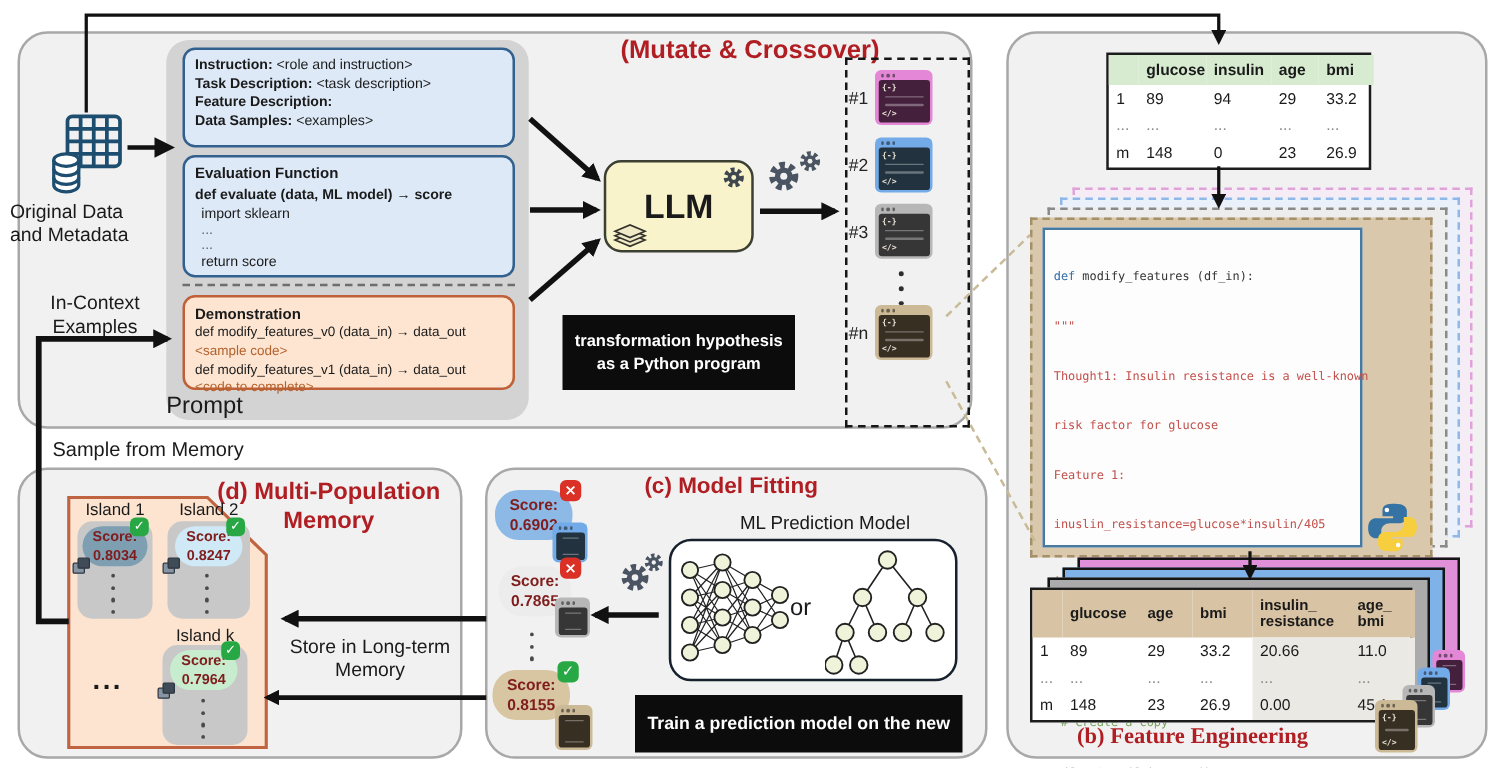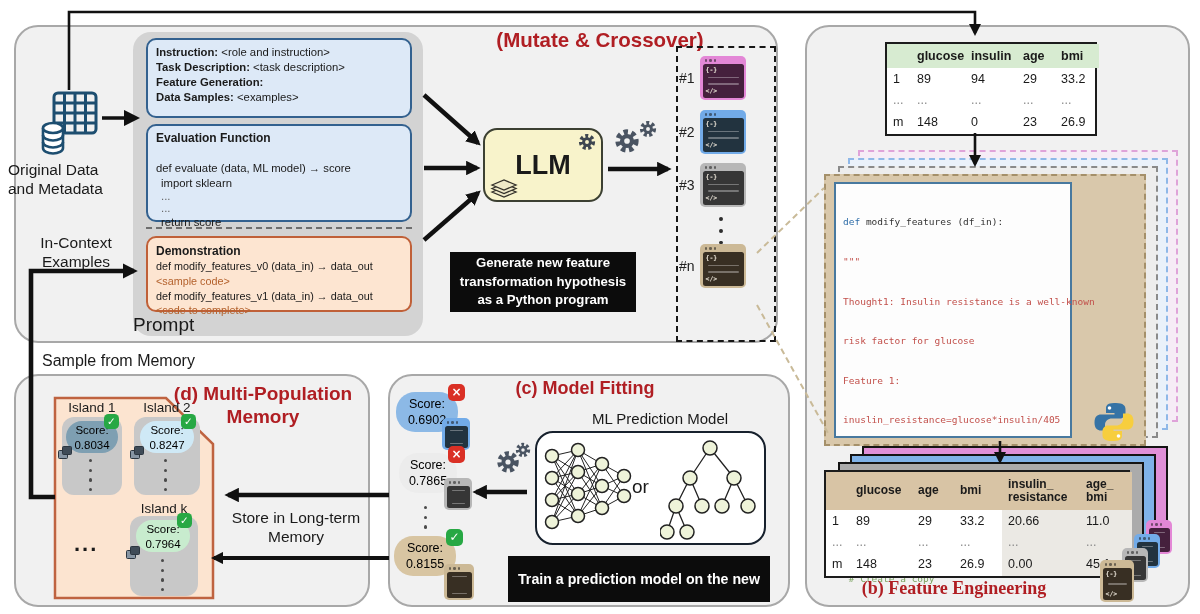--- a/index.html
+++ b/index.html
@@ -39,22 +39,22 @@
   .t2 .hc{background:#d8c4a5;flex-direction:column;align-items:flex-start;justify-content:center;line-height:1.12;font-size:12px;}
   .t2 .nf{background:#ebe9e4;}
   .dim{color:#8a8a8a;}
   
   .sheet{position:absolute;box-sizing:border-box;}
   .codebox{position:absolute;background:#fdfdfd;border:2px solid #48799f;box-sizing:border-box;
            font-family:"DejaVu Sans Mono","Liberation Mono",monospace;font-size:9.5px;line-height:13.2px;
            white-space:pre;padding:5px 0 0 7px;}
   .ck{color:#2e6da8}.cr{color:#c2504b}.cg{color:#79a25e}.cd{color:#333}
   
-  .schip{position:absolute;border-radius:19px;text-align:center;font-weight:normal;font-size:12.5px;
-         line-height:1.3;padding-top:4px;box-sizing:border-box;color:#000000;}
+  .schip{position:absolute;border-radius:19px;text-align:center;font-weight:bold;font-size:12.5px;
+         line-height:1.3;padding-top:4px;box-sizing:border-box;color:#7f1d1d;}
   .bdg{position:absolute;width:17px;height:17px;border-radius:5px;color:#fff;text-align:center;
        font-size:12px;line-height:17px;font-weight:bold;font-family:"DejaVu Sans",sans-serif;}
   .bdg.ok{background:#27a844}.bdg.no{background:#da3025}
   .bdg.sm{width:15px;height:15px;line-height:15px;font-size:10.5px;border-radius:4.5px;}
   .vdots{position:absolute;display:flex;flex-direction:column;align-items:center;}
   .vdots i{width:3.2px;height:3.2px;background:#4a4a4a;border-radius:50%;margin:3.2px 0;}
   .vdots.big i{width:3.8px;height:3.8px;background:#2d2d2d;margin:4px 0;}
   .islandbox{position:absolute;background:#c8c8c8;border-radius:12px;}
   .islabel{position:absolute;font-size:13.5px;text-align:center;color:#1a1a1a;}
   .ministack{position:absolute;width:14px;height:13px;}
@@ -96,26 +96,26 @@
   <div class="plain" style="left:18px;top:233px;width:116px;text-align:center;font-size:15.5px;">
     <div>In-Context</div>
       <div>Examples</div>
   </div>
   <div class="plain" style="left:42px;top:351px;font-size:16px;">Sample from Memory</div>
 
   <div class="promptwrap" style="left:133px;top:32px;width:290px;height:304px;"></div>
   <div class="bluebox" style="left:146px;top:38px;width:266px;height:80px;">
     <div><b>Instruction:</b><span> &lt;role and instruction&gt;</span></div>
     <div><b>Task Description:</b><span> &lt;task description&gt;</span></div>
-    <div><b>Feature Generation:</b></div>
+    <div><b>Feature Description:</b></div>
     <div><b>Data Samples:</b><span> &lt;examples&gt;</span></div>
   </div>
   <div class="bluebox" style="left:146px;top:124px;width:266px;height:98px;">
     <div style="font-size:12px;font-weight:bold;">Evaluation Function</div>
-    <div style="font-weight:normal;margin-top:14px;">def evaluate (data, ML model) → score</div>
+    <div style="font-weight:bold;margin-top:2px;">def evaluate (data, ML model) → score</div>
     <div style="padding-left:5px;">import sklearn</div>
     <div style="padding-left:5px;color:#666;line-height:1.05;">...</div>
     <div style="padding-left:5px;color:#666;line-height:1.05;">...</div>
     <div style="padding-left:5px;">return score</div>
   </div>
   <div class="abs" style="left:146px;top:227px;width:266px;border-top:2px dashed #6e6e6e;"></div>
   <div class="peachbox" style="left:146px;top:236px;width:266px;height:76px;">
     <div style="font-size:12px;font-weight:bold;">Demonstration</div>
     <div>def modify_features_v0 (data_in) → data_out</div>
     <div style="color:#b4622d;">&lt;sample code&gt;</div>
@@ -210,21 +210,20 @@
       </span>
     <span class="bd">
         <span>{-}</span>
         <span class="ln"></span>
         <span class="ln"></span>
         <span>&lt;/&gt;</span>
       </span>
   </div>
 
   <div class="blackbox" style="left:450px;top:252px;width:186px;height:60px;font-size:13.2px;line-height:1.4;">
-    <div>Generate new feature</div>
       <div>transformation hypothesis</div>
       <div>as a Python program</div>
   </div>
 
   <div class="tbl t1" style="left:885px;top:42px;width:212px;grid-template-columns:24px 54px 52px 38px 44px;grid-template-rows:24px 22px 20px 24px;">
     <div class="hc"></div>
       <div class="hc">glucose</div>
       <div class="hc">insulin</div>
       <div class="hc">age</div>
       <div class="hc">bmi</div>
@@ -242,21 +241,21 @@
       <div>148</div>
       <div>0</div>
       <div>23</div>
       <div>26.9</div>
   </div>
 
   <div class="sheet" style="left:858px;top:150px;width:320px;height:272px;border:2px dashed #dfa3d9;background:#f6ecf6;"></div>
   <div class="sheet" style="left:848px;top:158px;width:320px;height:272px;border:2px dashed #8fb8e8;background:#eaf1fa;"></div>
   <div class="sheet" style="left:838px;top:166px;width:320px;height:272px;border:2px dashed #8a8a8a;background:#ededed;"></div>
   <div class="sheet" style="left:824px;top:174px;width:322px;height:272px;border:2px dashed #a5906a;background:#d9c8ab;"></div>
-  <div class="codebox" style="left:834px;top:182px;width:238px;height:256px;">
+  <div class="codebox" style="left:834px;top:182px;width:256px;height:256px;">
     <div><span class="ck">def</span><span class="cd"> modify_features (df_in):</span></div>
     <div class="cr">"""</div>
     <div class="cr">Thought1: Insulin resistance is a well-known</div>
     <div class="cr">risk factor for glucose</div>
     <div class="cr">Feature 1:</div>
     <div class="cr">inuslin_resistance=glucose*insulin/405</div>
     <div class="cr" style="color:#9b8b86;">...</div>
     <div class="cr" style="color:#9b8b86;">...</div>
     <div class="cr">"""</div>
     <div class="cg"> # Create a copy</div>

